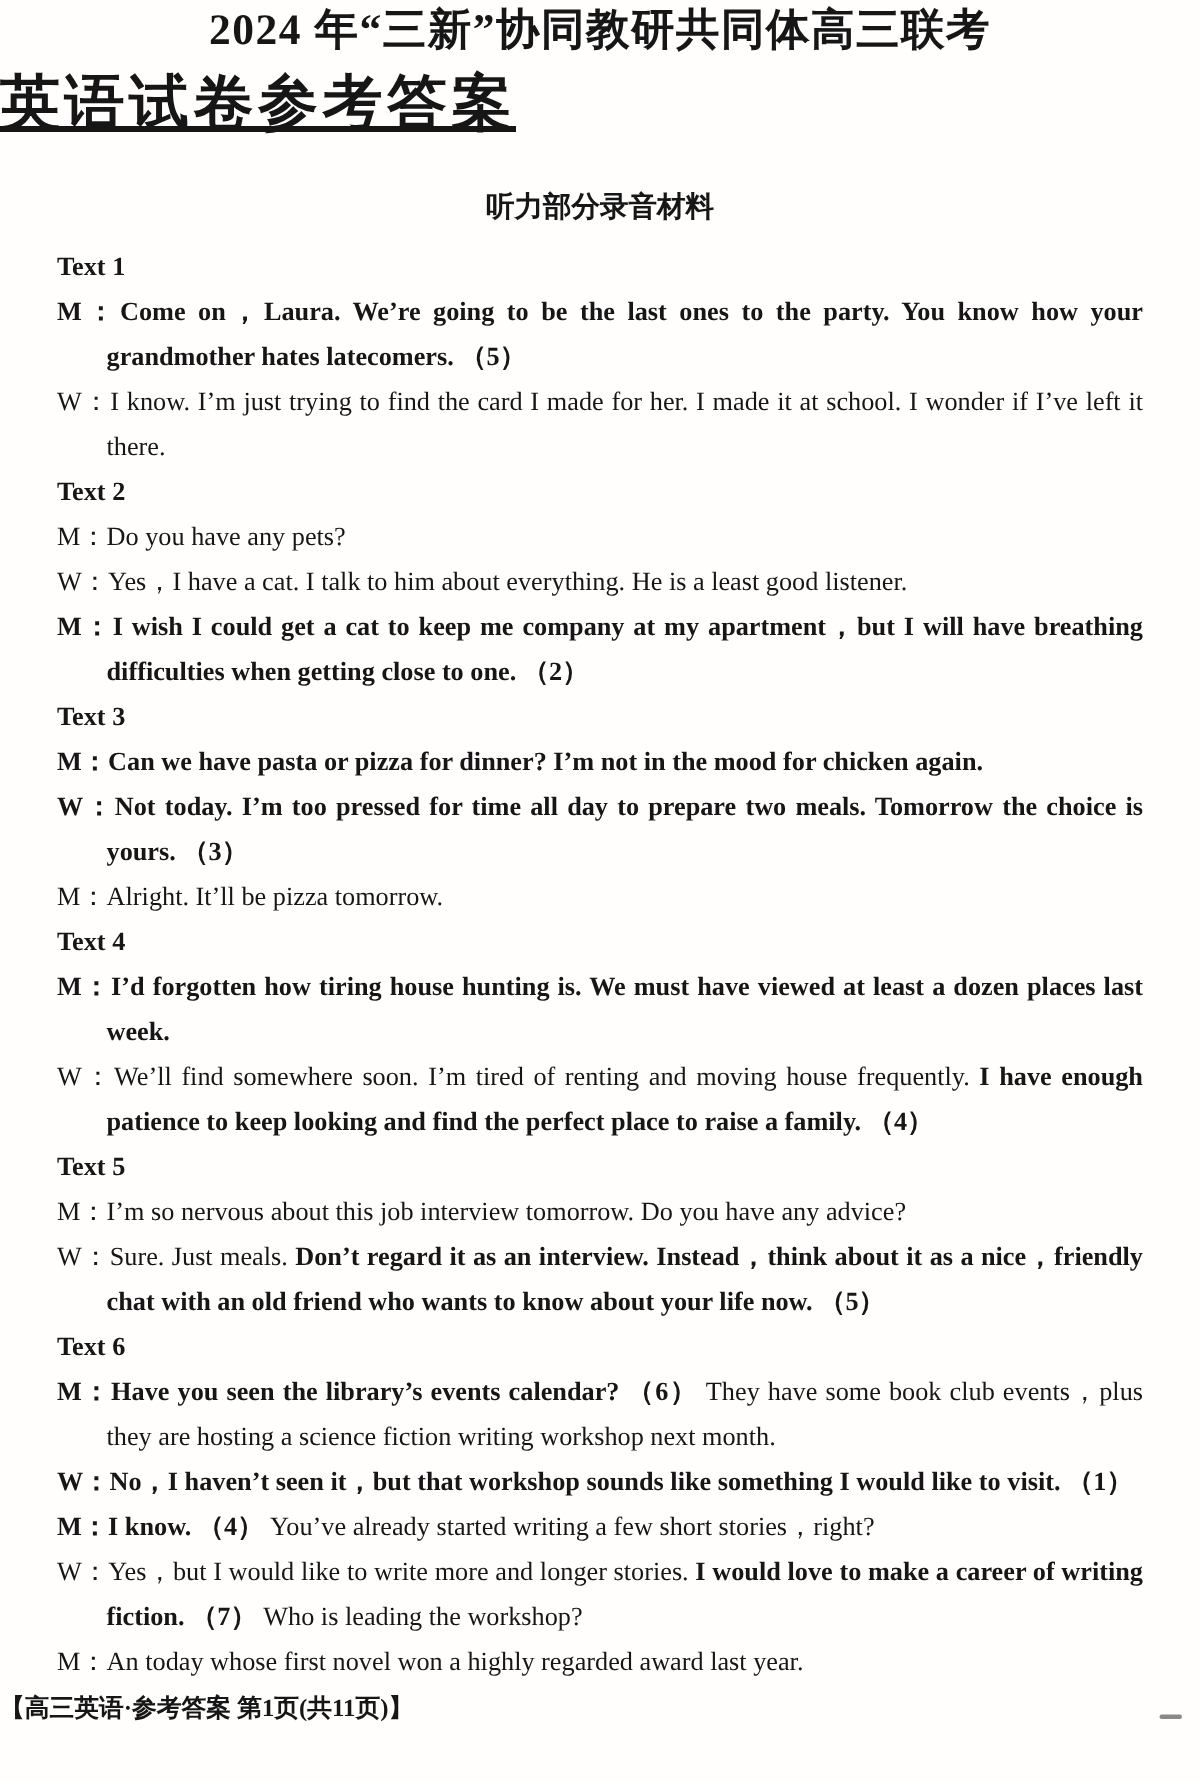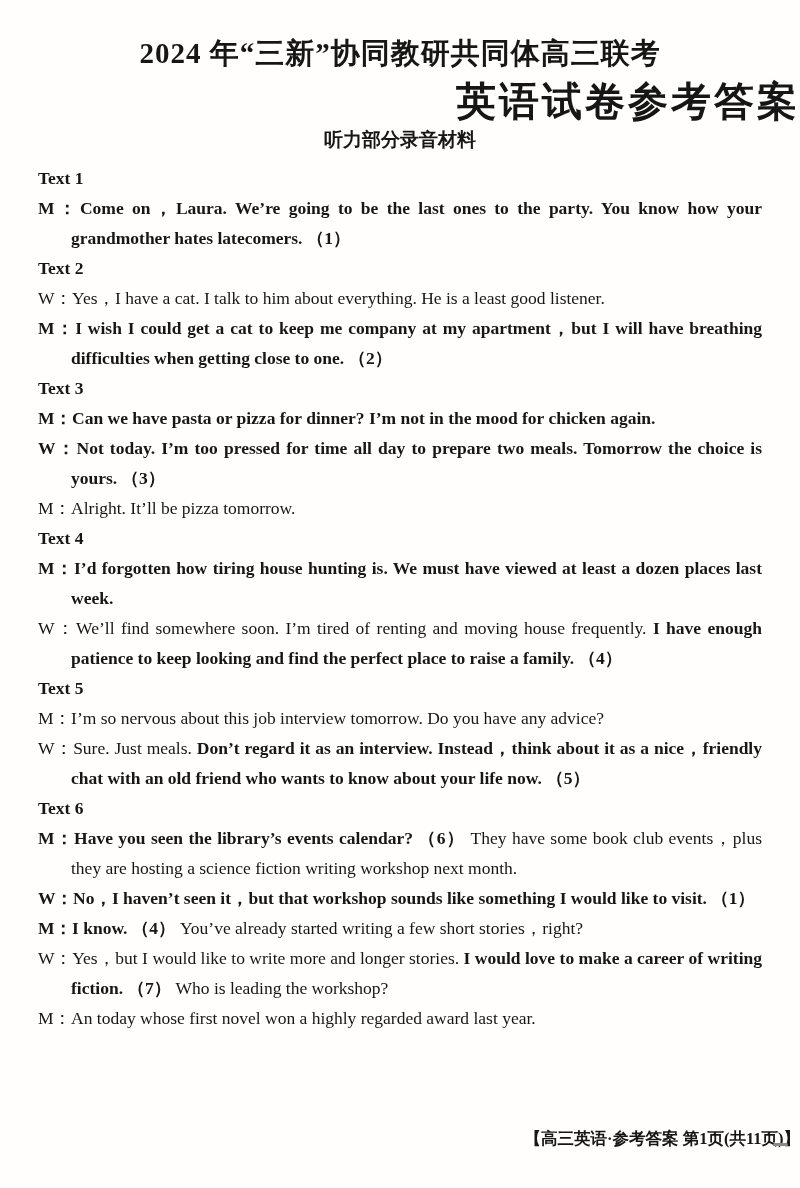--- a/index.html
+++ b/index.html
@@ -9,42 +9,43 @@
     height: 1188px;
     font-family: "Liberation Serif", "DejaVu Serif", serif;
     color: #161616;
   }
   .page {
     position: relative;
     width: 800px;
     height: 1188px;
     background: #fffefd;
     overflow: hidden;
-    padding-top: 33px;
   }
   .title1 {
     text-align: center;
     font-size: 29px;
     font-weight: 700;
     letter-spacing: 1px;
     line-height: 40px;
   }
   .title2 {
-    text-align: right;
+    text-align: left;
     font-size: 40px;
     font-weight: 700;
     letter-spacing: 3px;
     line-height: 50px;
     margin-top: 4px;
+    text-decoration: underline;
   }
   .section-heading {
     text-align: center;
     font-size: 19px;
     font-weight: 700;
     line-height: 26px;
+    margin-top: 32px;
   }
   .transcript {
     margin: 10px 38px 0 38px;
     font-size: 17.5px;
     line-height: 30px;
     text-align: justify;
   }
   .text-label {
     font-weight: 700;
   }
@@ -52,21 +53,21 @@
     padding-left: 33px;
     text-indent: -33px;
   }
   .speaker { font-weight: 400; }
   .b { font-weight: 700; }
   .footer {
     position: absolute;
     left: 0;
     right: 0;
     bottom: 38px;
-    text-align: right;
+    text-align: left;
     font-size: 16.5px;
     font-weight: 700;
   }
   .artifact {
     position: absolute;
     right: 12px;
     bottom: 42px;
     width: 15px;
     height: 3px;
     background: #8a8a8a;
@@ -75,22 +76,24 @@
 </style>
 </head>
 <body>
 
 <div class="page">
   <div class="title1">2024 年“三新”协同教研共同体高三联考</div>
   <div class="title2">英语试卷参考答案</div>
   <div class="section-heading">听力部分录音材料</div>
   <div class="transcript" id="transcript">
       <div class="text-label">Text 1</div>
-      <div class="dline"><span class="speaker b">M：</span><span class="b">Come on，Laura. We’re going to be the last ones to the party. You know how your grandmother hates latecomers. （1）</span></div>
+      <div class="dline"><span class="speaker b">M：</span><span class="b">Come on，Laura. We’re going to be the last ones to the party. You know how your grandmother hates latecomers. （5）</span></div>
+      <div class="dline"><span class="speaker">W：</span><span>I know. I’m just trying to find the card I made for her. I made it at school. I wonder if I’ve left it there.</span></div>
       <div class="text-label">Text 2</div>
+      <div class="dline"><span class="speaker">M：</span><span>Do you have any pets?</span></div>
       <div class="dline"><span class="speaker">W：</span><span>Yes，I have a cat. I talk to him about everything. He is a least good listener.</span></div>
       <div class="dline"><span class="speaker b">M：</span><span class="b">I wish I could get a cat to keep me company at my apartment，but I will have breathing difficulties when getting close to one. （2）</span></div>
       <div class="text-label">Text 3</div>
       <div class="dline"><span class="speaker b">M：</span><span class="b">Can we have pasta or pizza for dinner? I’m not in the mood for chicken again.</span></div>
       <div class="dline"><span class="speaker b">W：</span><span class="b">Not today. I’m too pressed for time all day to prepare two meals. Tomorrow the choice is yours. （3）</span></div>
       <div class="dline"><span class="speaker">M：</span><span>Alright. It’ll be pizza tomorrow.</span></div>
       <div class="text-label">Text 4</div>
       <div class="dline"><span class="speaker b">M：</span><span class="b">I’d forgotten how tiring house hunting is. We must have viewed at least a dozen places last week.</span></div>
       <div class="dline"><span class="speaker">W：</span><span>We’ll find somewhere soon. I’m tired of renting and moving house frequently. </span><span class="b">I have enough patience to keep looking and find the perfect place to raise a family. （4）</span></div>
       <div class="text-label">Text 5</div>

